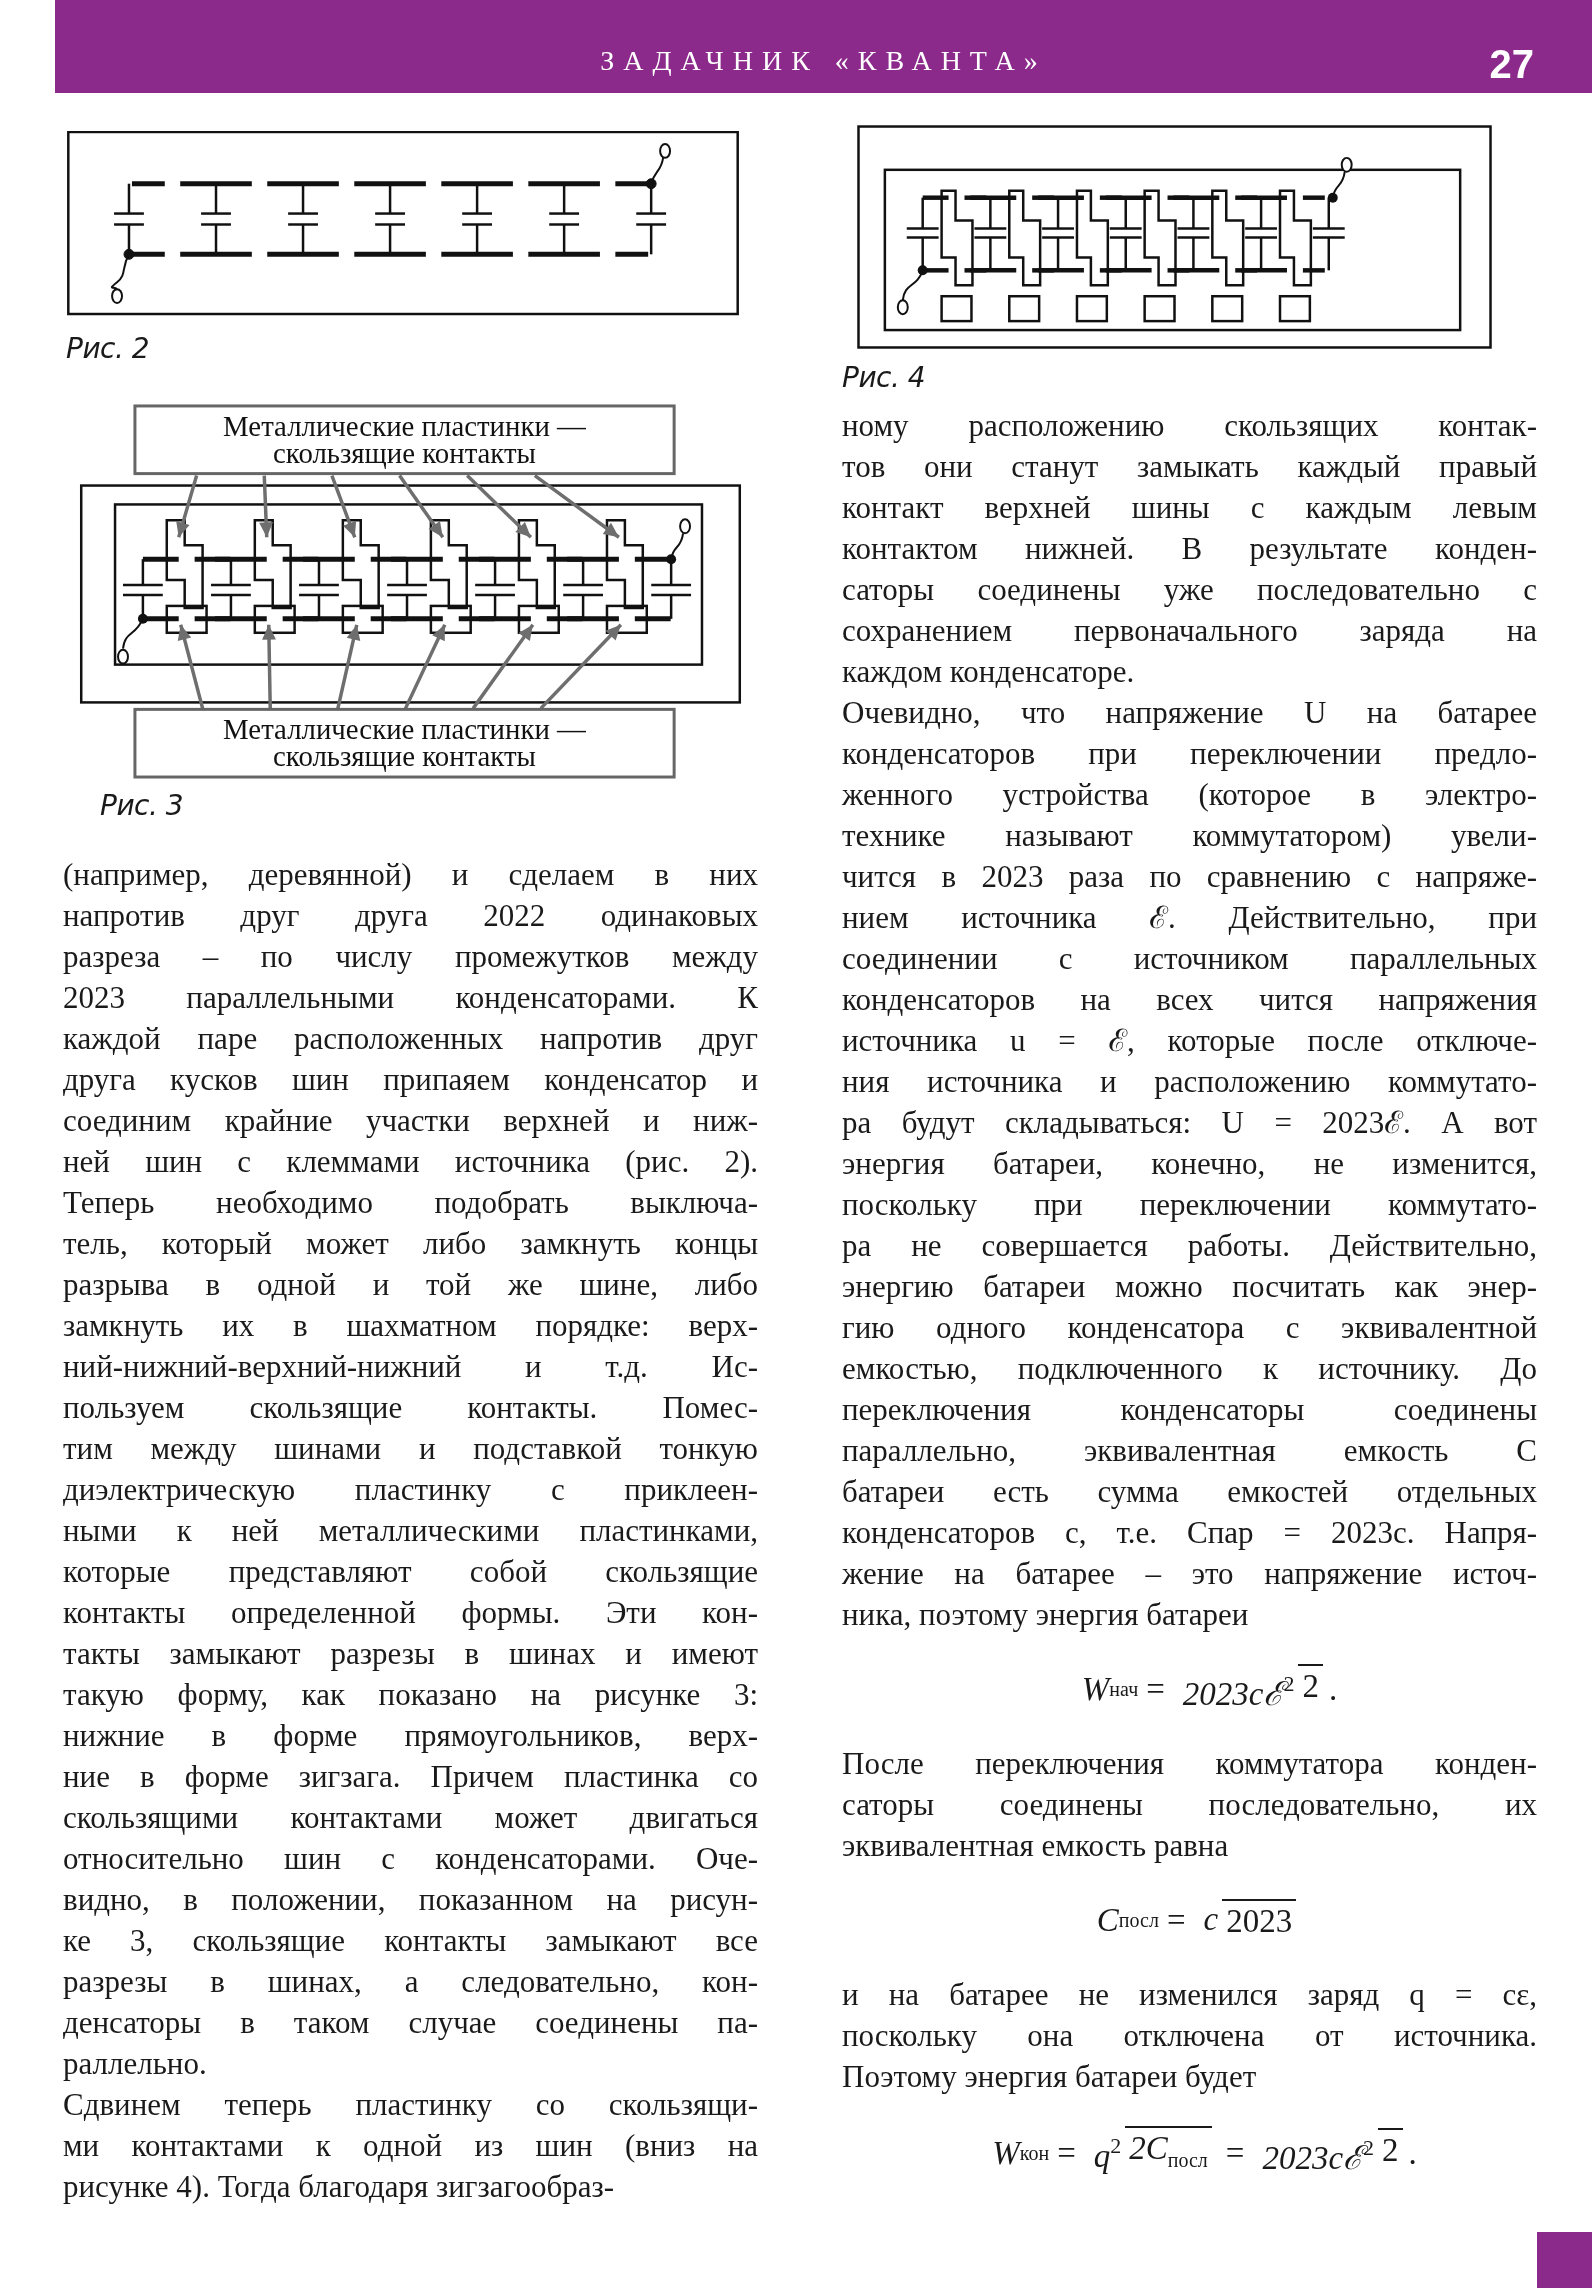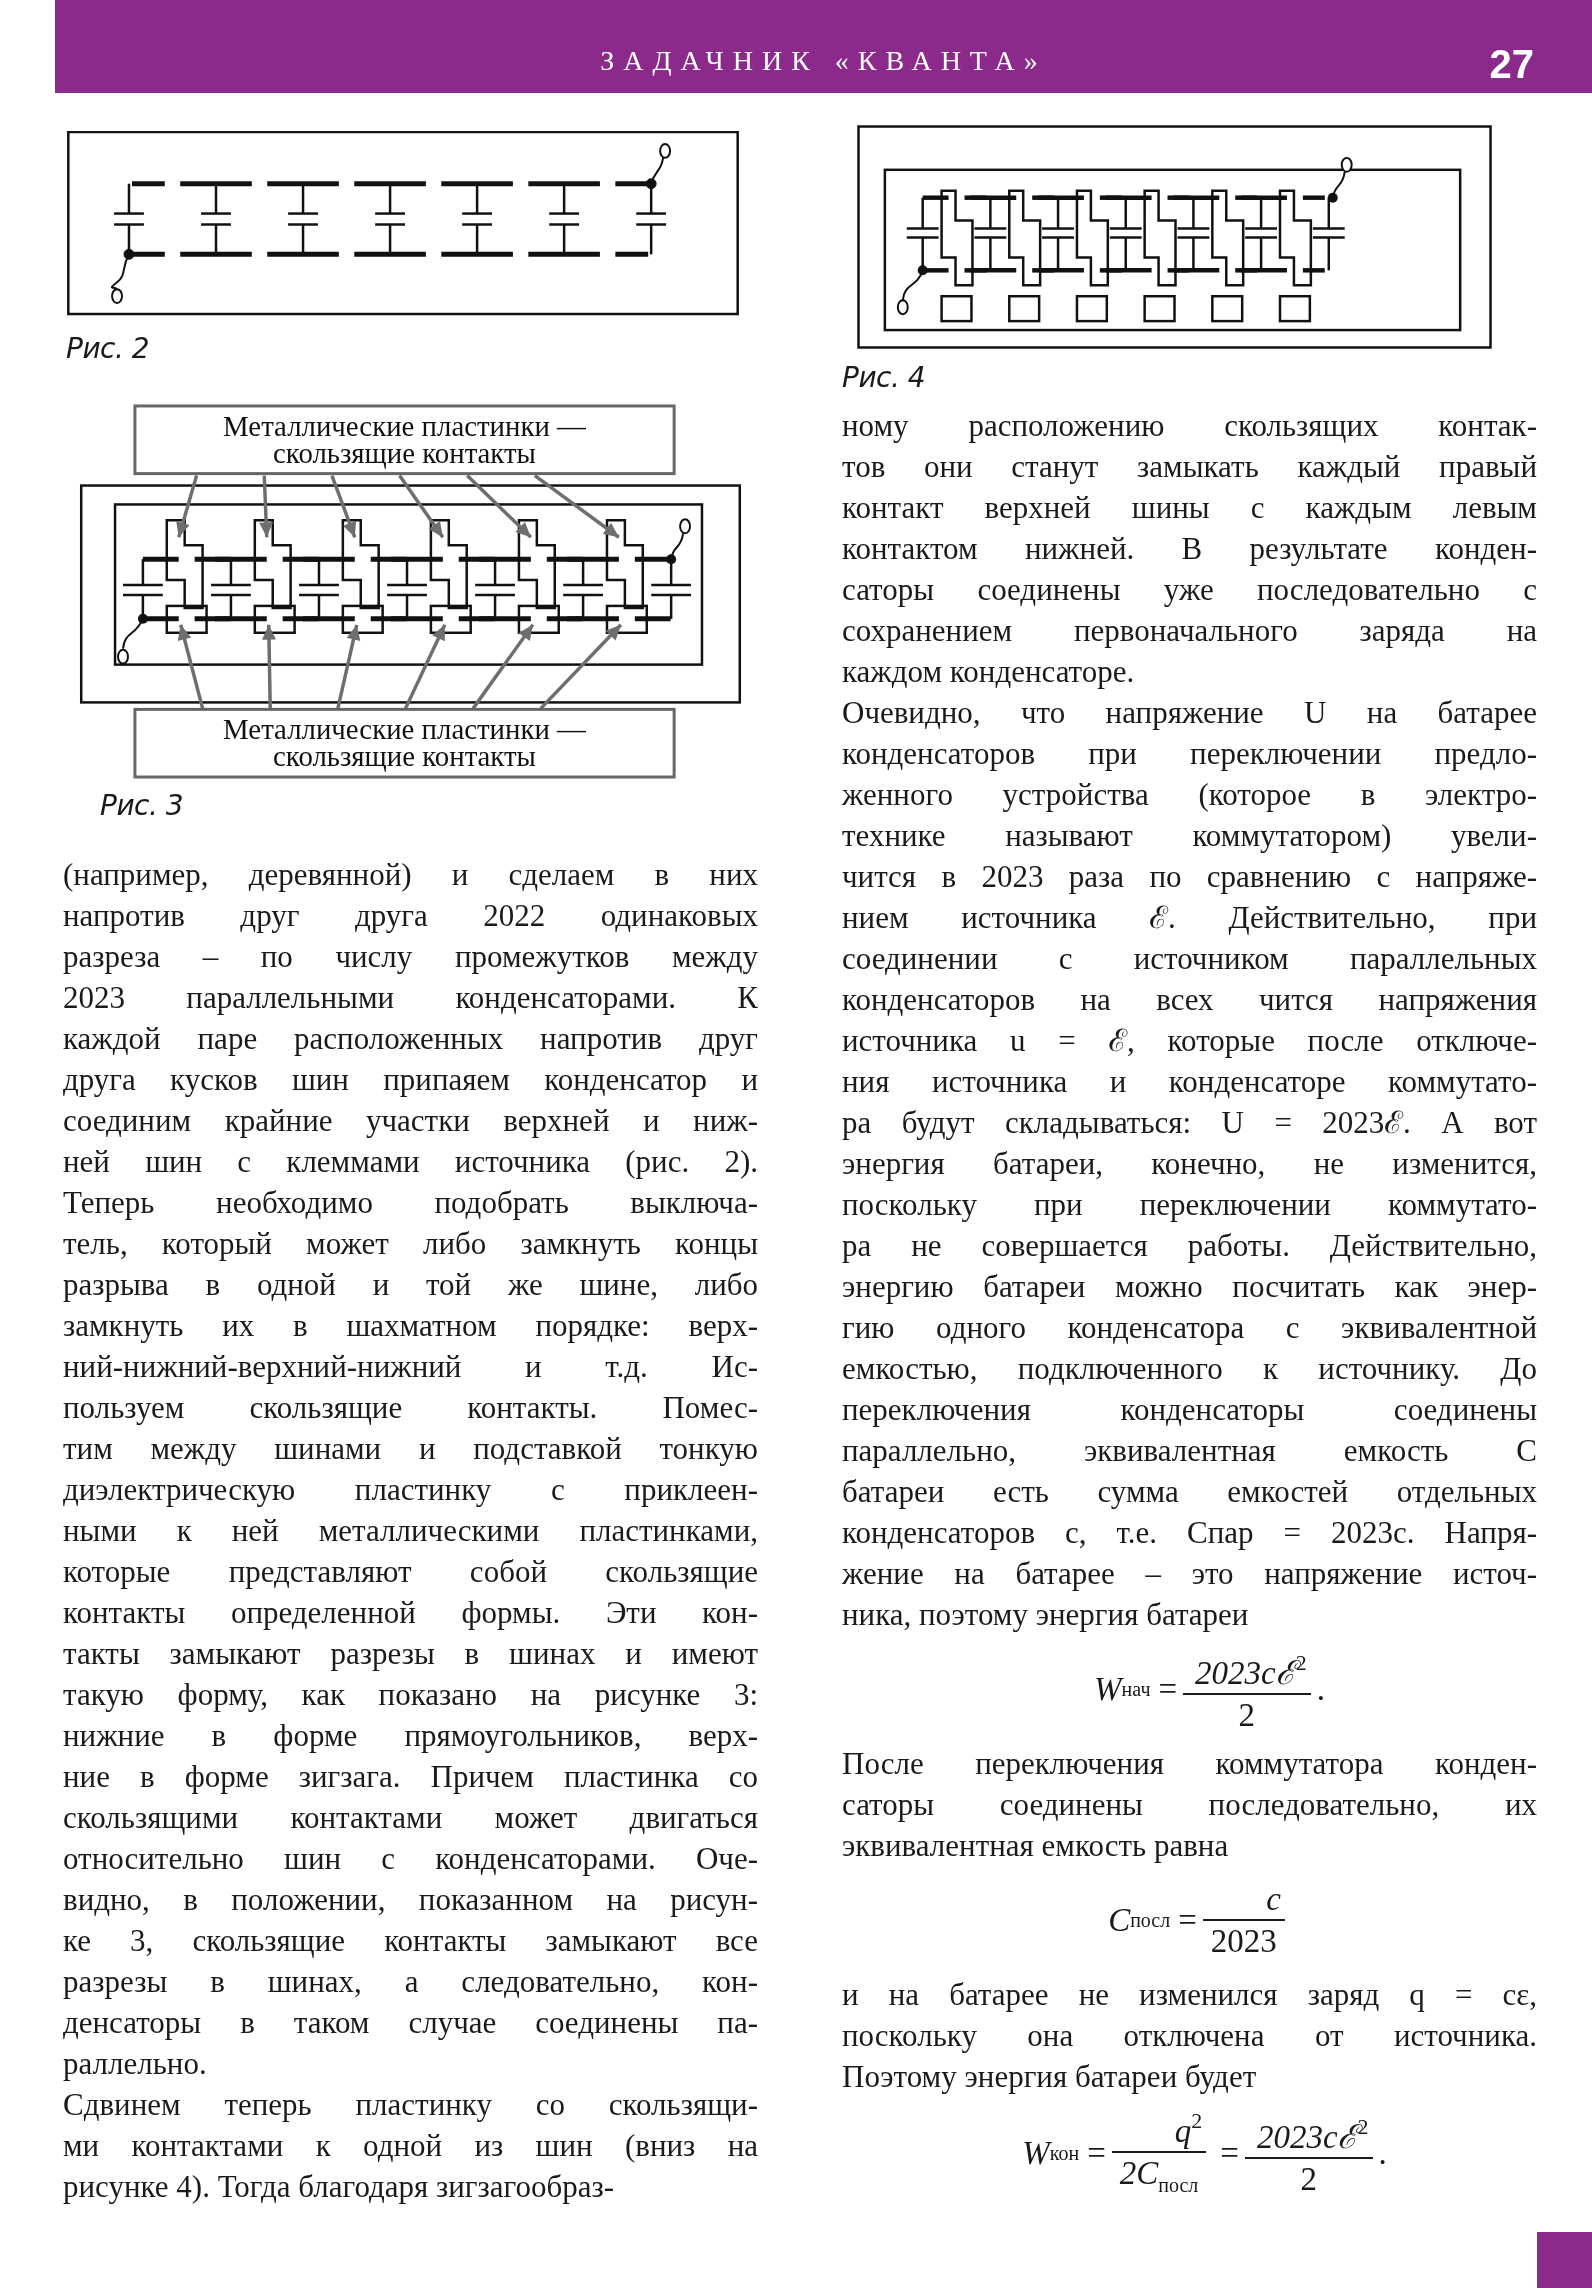--- a/index.html
+++ b/index.html
@@ -38,21 +38,21 @@
   }
   .col-left { left: 63px; top: 854px; width: 695px; }
   .col-right { left: 842px; top: 405px; width: 695px; }
   .line { display: block; text-align: justify; text-align-last: justify; white-space: nowrap; height: 41px; }
   .line.last { text-align-last: left; }
   .formula {
     display: flex; align-items: center; justify-content: center;
     font-size: 33px; margin: 6px 0;
   }
   .formula i { font-style: italic; }
-  .frac { display: inline-flex; flex-direction: column; align-items: flex-end; margin: 0 6px; }
+  .frac { display: inline-flex; flex-direction: row; align-items: flex-start; margin: 0 6px; }
   .frac .num { padding: 0 4px; line-height: 40px; }
   .frac .den { border-top: 2px solid #1a1a1a; padding: 0 4px; line-height: 40px; width: 100%; text-align: center; }
   .sub { font-size: 20px; vertical-align: -8px; }
   .sup { font-size: 22px; vertical-align: 14px; }
   .eq { margin: 0 8px; }
   .label-box-text { font-family: "Liberation Serif", serif; }
 </style>
 </head>
 <body>
 
@@ -355,21 +355,21 @@
       <span class="line last">каждом конденсаторе.</span>
       <span class="line">Очевидно, что напряжение U на батарее</span>
       <span class="line">конденсаторов при переключении предло-</span>
       <span class="line">женного устройства (которое в электро-</span>
       <span class="line">технике называют коммутатором) увели-</span>
       <span class="line">чится в 2023 раза по сравнению с напряже-</span>
       <span class="line">нием источника ℰ. Действительно, при</span>
       <span class="line">соединении с источником параллельных</span>
       <span class="line">конденсаторов на всех чится напряжения</span>
       <span class="line">источника u = ℰ, которые после отключе-</span>
-      <span class="line">ния источника и конденсаторе коммутато-</span>
+      <span class="line">ния источника и расположению коммутато-</span>
       <span class="line">ра будут складываться: U = 2023ℰ. А вот</span>
       <span class="line">энергия батареи, конечно, не изменится,</span>
       <span class="line">поскольку при переключении коммутато-</span>
       <span class="line">ра не совершается работы. Действительно,</span>
       <span class="line">энергию батареи можно посчитать как энер-</span>
       <span class="line">гию одного конденсатора с эквивалентной</span>
       <span class="line">емкостью, подключенного к источнику. До</span>
       <span class="line">переключения конденсаторы соединены</span>
       <span class="line">параллельно, эквивалентная емкость C</span>
       <span class="line">батареи есть сумма емкостей отдельных</span>

